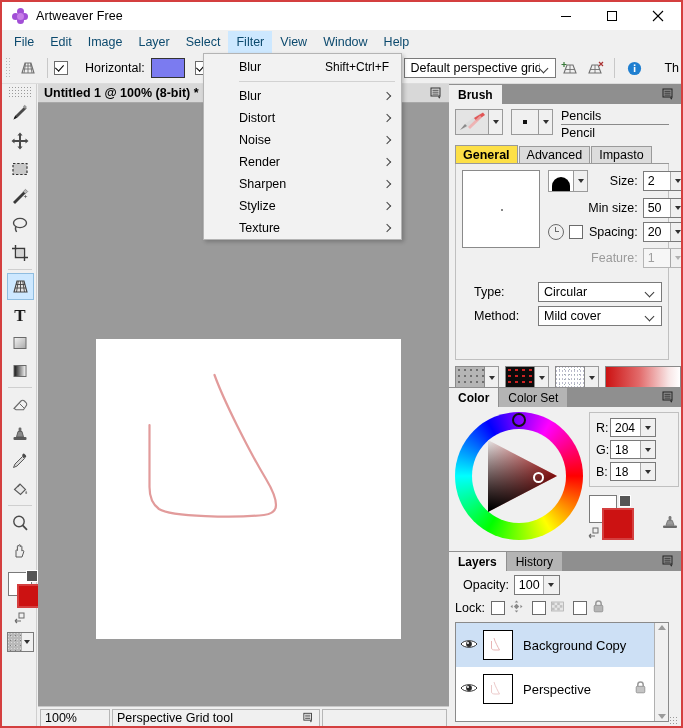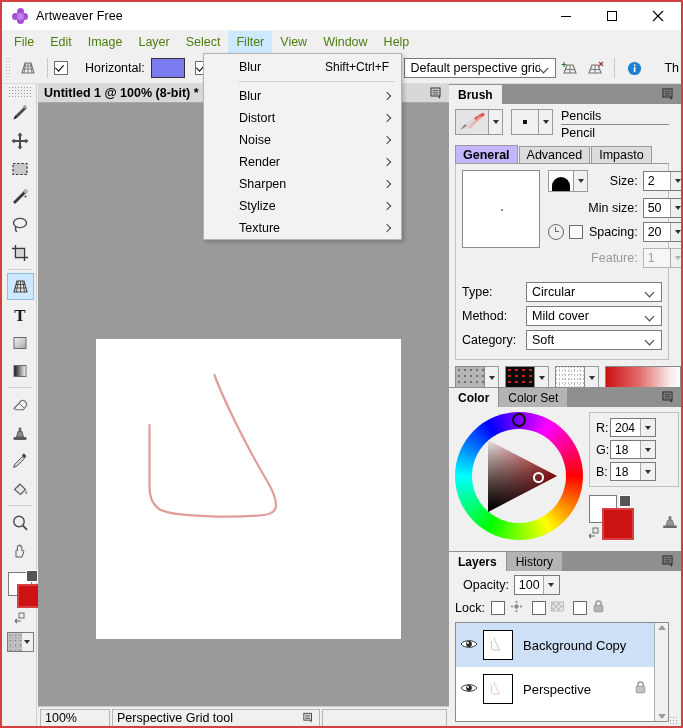--- a/index.html
+++ b/index.html
@@ -40,21 +40,21 @@
   }
   .wbtn svg{display:block;}
 
   
   #menubar{
     position:absolute;left:0;top:28px;width:679px;height:23px;
     background:#f0f0f0;display:flex;align-items:center;
     padding-left:4px;box-sizing:border-box;
   }
   .menu-item{
-    padding:3px 8px;font-size:12.5px;line-height:16px;color:#4d7c0f;cursor:default;
+    padding:3px 8px;font-size:12.5px;line-height:16px;color:#0c4a6e;cursor:default;
   }
   .menu-item.active{background:#cde8ff;}
 
   
   #optionsbar{
     position:absolute;left:0;top:51px;width:679px;height:31px;
     background:#f0f0f0;
     display:flex;align-items:center;
     box-sizing:border-box;
     border-bottom:1px solid #dcdcdc;
@@ -220,21 +220,21 @@
     font-size:12.5px;border-bottom:1px solid #8a8a8a;padding-bottom:1px;line-height:14px;
   }
   .brush-names .n2{font-size:12.5px;line-height:15px;padding-top:1px;}
 
   .subtabs{display:flex;align-items:flex-end;height:18px;border-bottom:1px solid #9a9a9a;}
   .stab{
     height:17px;padding:0 7px;display:flex;align-items:center;font-size:12.5px;
     border:1px solid #9a9a9a;border-bottom:none;background:#dcdcdc;margin-right:1px;
     box-sizing:border-box;
   }
-  .stab.sel{background:#c4b5fd;font-weight:bold;height:18px;}
+  .stab.sel{background:#fde047;font-weight:bold;height:18px;}
 
   .grp{border:1px solid #c0c0c0;padding:6px;box-sizing:border-box;}
 
   .bprev{
     width:78px;height:78px;border:1px solid #8a8a8a;background:#fff;
     position:relative;box-sizing:border-box;flex:none;
   }
   .bprev .pt{position:absolute;left:50%;top:50%;width:2px;height:2px;background:#888;}
   .shape-btn{
     width:26px;height:22px;border:1px solid #9a9a9a;background:#fff;
@@ -269,21 +269,21 @@
     width:0;height:0;border-left:3.5px solid transparent;border-right:3.5px solid transparent;
     border-top:4px solid #303030;
   }
   .spin2.dim .sb .ar{border-top-color:#b0b0b0;}
 
   .clock-icon{width:14px;height:14px;border:1.4px solid #6a6a6a;border-radius:50%;position:relative;flex:none;}
   .clock-icon::before{content:"";position:absolute;left:5.5px;top:2px;width:1.3px;height:5px;background:#6a6a6a;}
   .clock-icon::after{content:"";position:absolute;left:5.5px;top:6px;width:4px;height:1.3px;background:#6a6a6a;}
 
   .lrow{display:flex;align-items:center;margin-bottom:4px;}
-  .lrow .ll{width:64px;font-size:12.5px;}
+  .lrow .ll{width:64px;font-size:12.5px;margin-left:12px;}
   .lrow .combo{flex:1;}
 
   .tex-row{display:flex;align-items:center;gap:6px;margin-top:6px;}
   .tex-item{display:flex;flex:none;}
   .tex-pane{width:30px;height:24px;border:1px solid #8a8a8a;box-sizing:border-box;}
   .tex-grad{width:76px;height:24px;border:1px solid #8a8a8a;box-sizing:border-box;
     background:linear-gradient(to right,#cc1212 0%,#e26b6b 45%,#f8e6e6 85%,#ffffff 100%);}
 
   
   #colorwheel{
@@ -773,27 +773,20 @@
               <span class="ll">Type:</span>
               <div class="combo">
                 <span class="cv">Circular</span>
                 <span class="chev"></span>
               </div>
             </div>
             <div class="lrow">
               <span class="ll">Method:</span>
               <div class="combo">
                 <span class="cv">Mild cover</span>
-                <span class="chev"></span>
-              </div>
-            </div>
-            <div class="lrow" style="margin-bottom:0;">
-              <span class="ll">Category:</span>
-              <div class="combo">
-                <span class="cv">Soft</span>
                 <span class="chev"></span>
               </div>
             </div>
           </div>
         </div>
 
         <div class="tex-row">
           <div class="tex-item">
             <div class="tex-pane" style="background-color:#b5b5b5;background-image:radial-gradient(#6f6f6f 25%,transparent 26%),radial-gradient(#dcdcdc 20%,transparent 21%);background-size:6px 6px,4px 4px;background-position:0 0,2px 3px;"></div>
             <div class="dd-sm" style="height:24px;">

